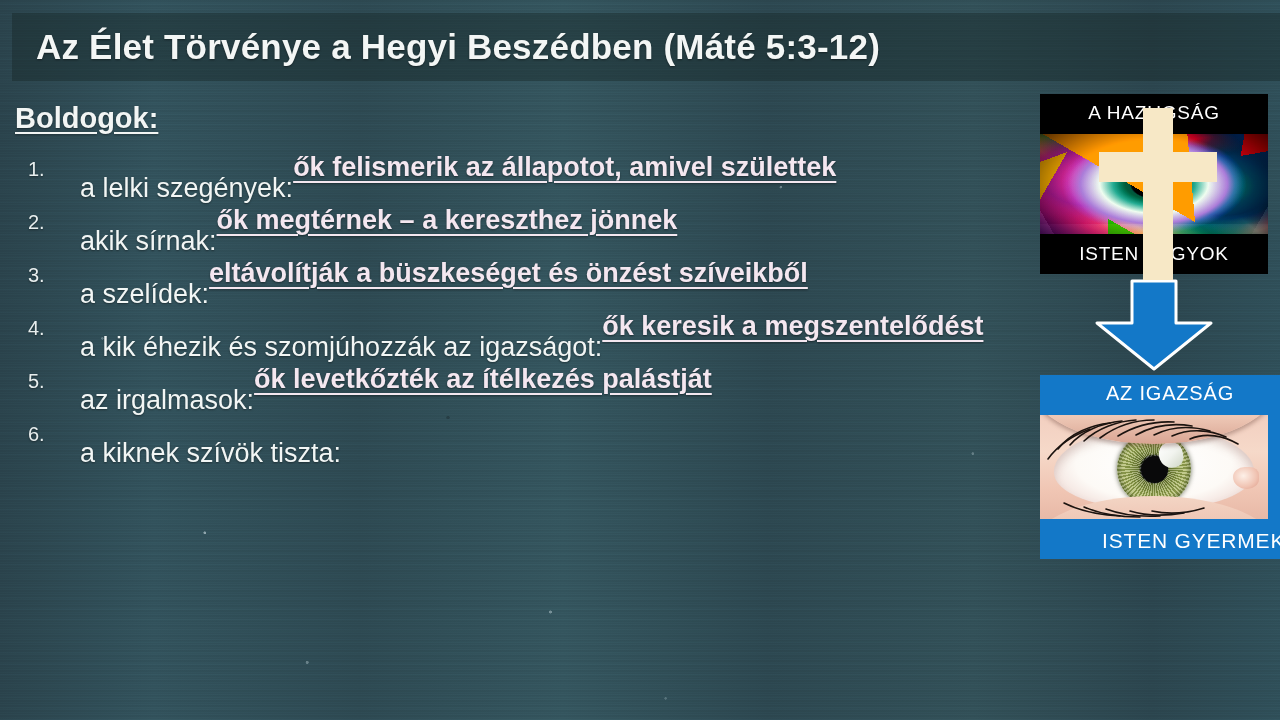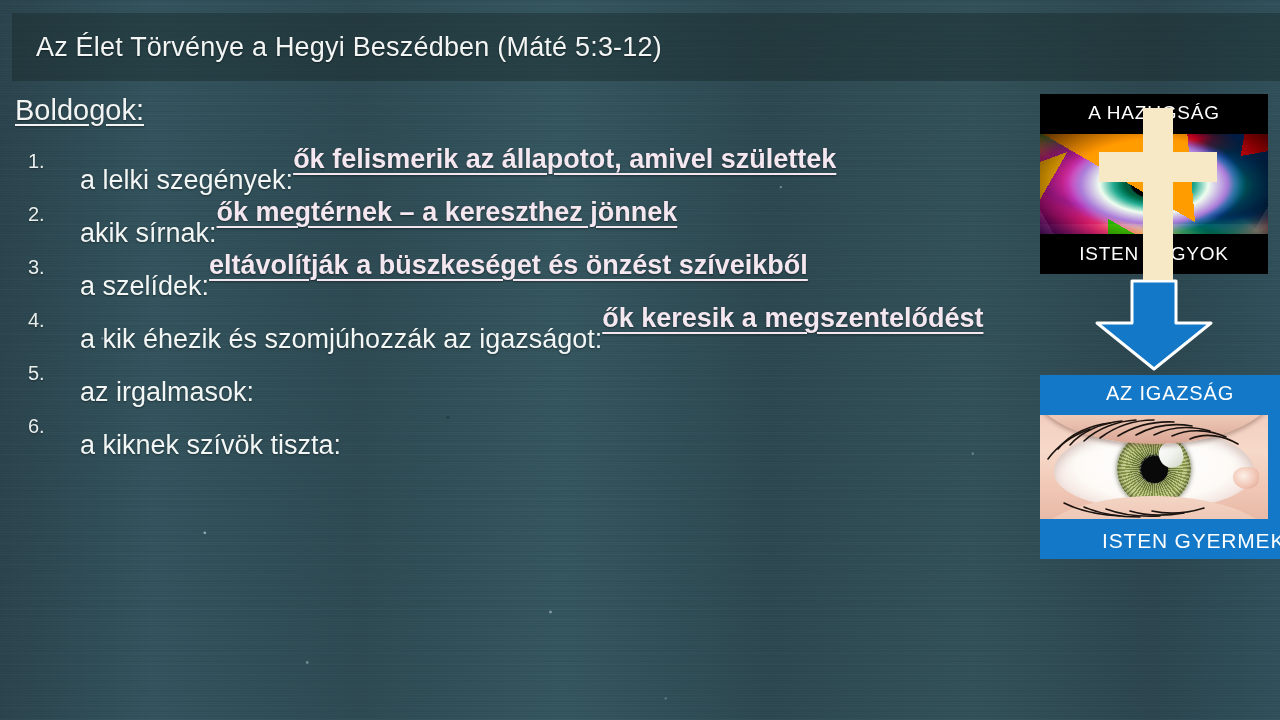--- a/index.html
+++ b/index.html
@@ -63,43 +63,43 @@
     width: 1268px;
     height: 68px;
     background: rgba(22, 38, 38, 0.42);
     display: flex;
     align-items: center;
     z-index: 3;
   }
   .title-text {
     margin-left: 24px;
     color: #f3f6f5;
-    font-size: 27px;
-    font-weight: 400;
+    font-size: 35px;
+    font-weight: 700;
     letter-spacing: 0.2px;
     white-space: nowrap;
     text-shadow: 0 1px 2px rgba(0,0,0,0.45);
   }
 
   
   .body-block {
     position: absolute;
     left: 12px;
     top: 96px;
     width: 1000px;
     z-index: 3;
   }
   .lead {
     color: #f2f5f4;
     font-size: 29px;
-    font-weight: 400;
+    font-weight: 700;
     text-decoration: underline;
     text-underline-offset: 4px;
     line-height: 1.0;
-    margin: 0 0 20px 3px;
+    margin: 8px 0 20px 3px;
     text-shadow: 0 1px 2px rgba(0,0,0,0.40);
   }
   ol.beat-list {
     list-style: none;
     margin: 0;
     padding: 0;
   }
   ol.beat-list > li {
     position: relative;
     height: 53px;
@@ -369,20 +369,21 @@
 
       <li>
         <span class="num">4.</span>
         <span class="plain">a kik éhezik és szomjúhozzák az igazságot: </span>
         <span class="emph">ők keresik a megszentelődést</span>
       </li>
 
       <li>
         <span class="num">5.</span>
         <span class="plain">az irgalmasok: </span>
+        <span class="emph">ők levetkőzték az ítélkezés palástját</span>
       </li>
 
       <li>
         <span class="num">6.</span>
         <span class="plain">a kiknek szívök tiszta: </span>
       </li>
 
     </ol>
   </div>
 

